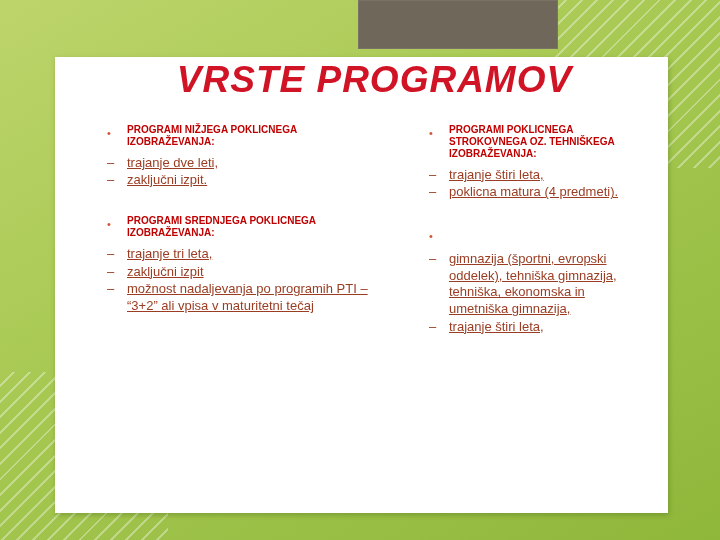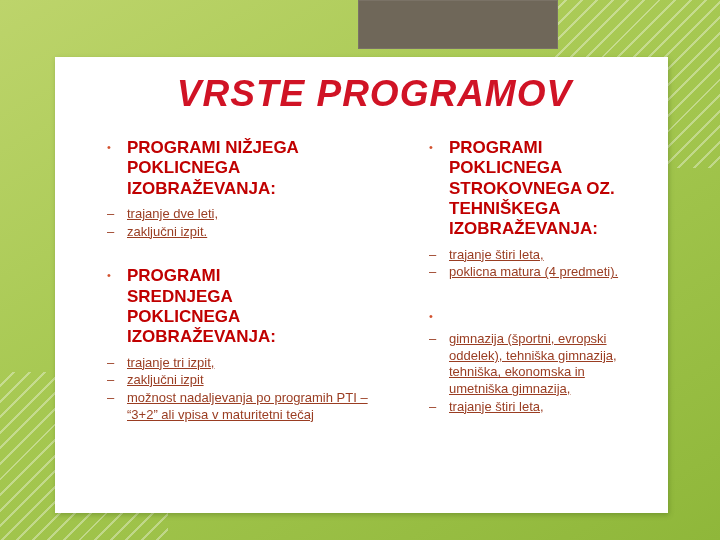--- a/index.html
+++ b/index.html
@@ -30,21 +30,21 @@
   }
 
   .slide {
     position:absolute;
     left:55px; top:57px;
     width:613px; height:456px;
     background:#ffffff;
     box-shadow: 1px 2px 5px rgba(50,80,15,0.30);
     z-index:2;
     box-sizing:border-box;
-    padding:18px 26px 0 52px;
+    padding:4px 26px 0 52px;
   }
 
   .slide-title {
     margin:0 0 24px 0;
     text-align:center;
     font-size:37px;
     line-height:1.05;
     font-weight:bold;
     font-style:italic;
     letter-spacing:1px;
@@ -61,21 +61,21 @@
   .bullet {
     flex:none; width:20px;
     color:#d2512e;
     font-size:11px;
     line-height:16px;
     padding-top:1px;
   }
   .heading {
     margin:0;
     max-width:190px;
-    font-size:17px;
+    font-size:10px;
     line-height:1.2;
     font-weight:bold;
     color:#c00000;
   }
 
   .items {
     list-style:none;
     margin:7px 0 0 0;
     padding:0;
     font-size:13px;
@@ -122,21 +122,21 @@
         </div>
 
         <div class="section">
           <div class="heading-row">
             <span class="bullet">•</span>
             <h2 class="heading">PROGRAMI SREDNJEGA POKLICNEGA IZOBRAŽEVANJA:</h2>
           </div>
           <ul class="items">
             <li class="item">
               <span class="dash">–</span>
-              <span class="item-text">trajanje tri izpit,</span>
+              <span class="item-text">trajanje tri leta,</span>
             </li>
             <li class="item">
               <span class="dash">–</span>
               <span class="item-text">zaključni izpit</span>
             </li>
             <li class="item">
               <span class="dash">–</span>
               <span class="item-text">možnost nadaljevanja po programih PTI – “3+2” ali vpisa v maturitetni tečaj</span>
             </li>
           </ul>

